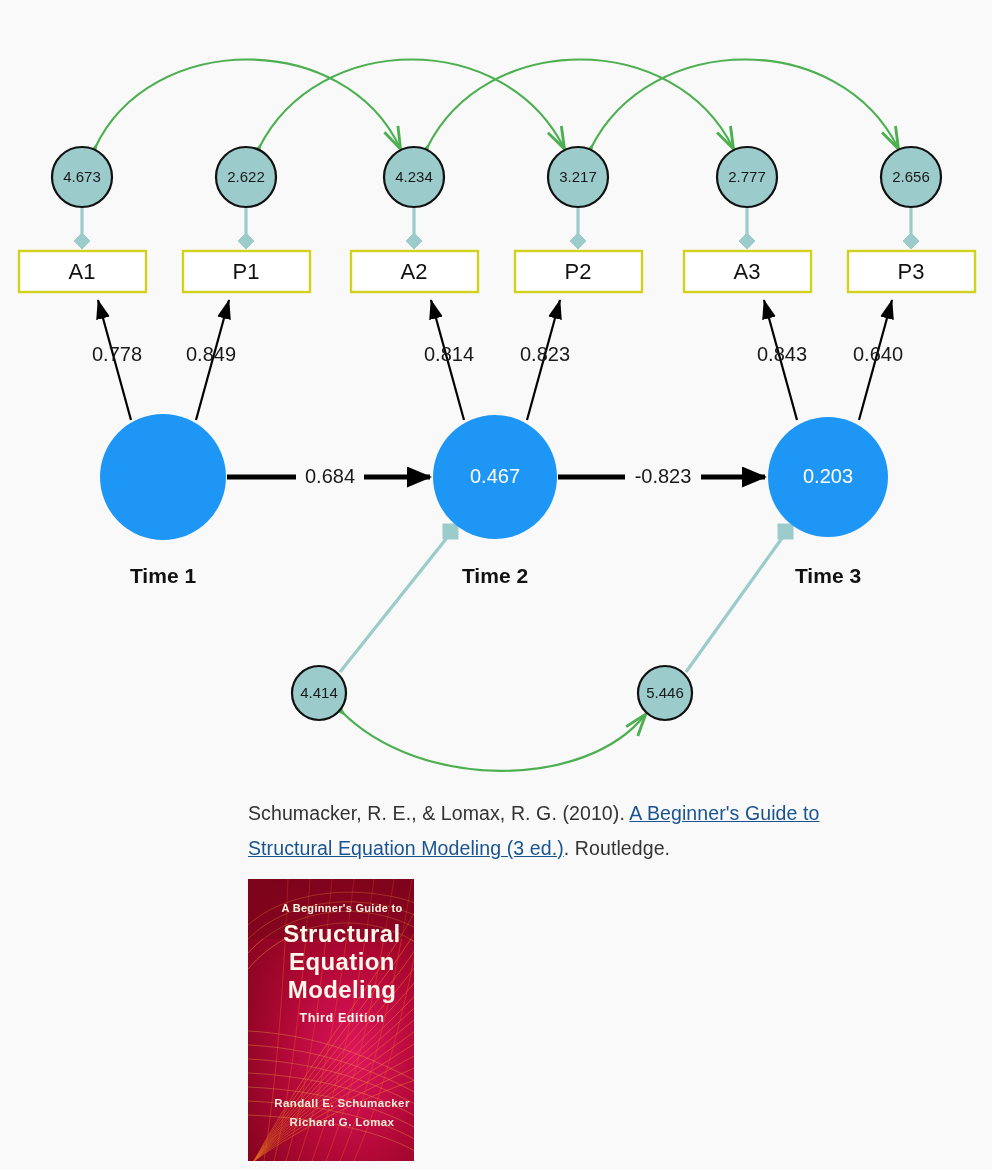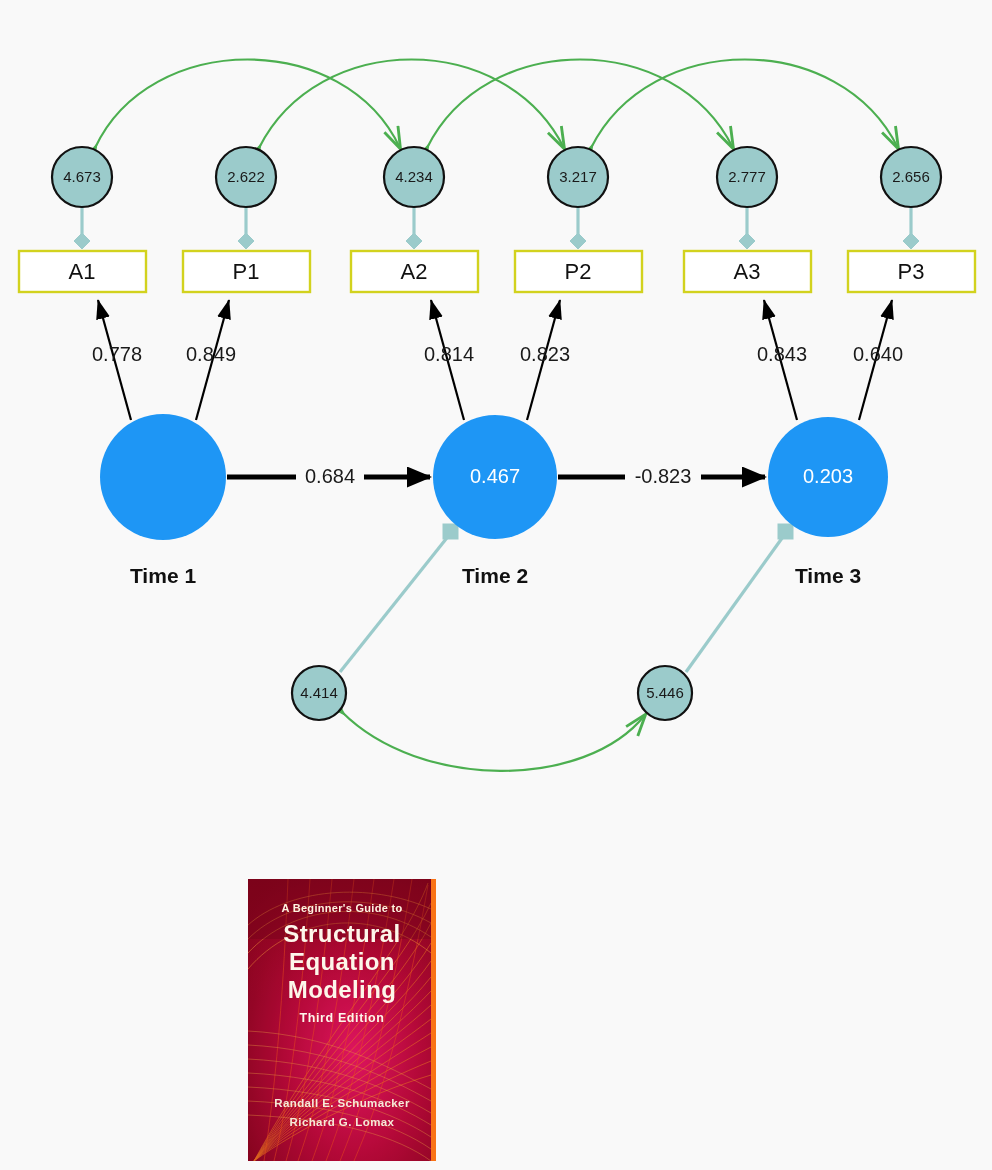--- a/index.html
+++ b/index.html
@@ -97,24 +97,24 @@
   #citation-block .cit-link {
     color: #1a5490;
     text-decoration: underline;
     cursor: pointer;
   }
   
   #book-cover {
     position: absolute;
     left: 248px;
     top: 879px;
-    width: 188px;
+    width: 166px;
     height: 282px;
     overflow: hidden;
-    background: #f97316;
+    background: #3b82f6;
   }
   #book-cover svg { display: block; width: 183px; height: 282px; }
   .bk-t-small {
     font-family: "Liberation Sans", sans-serif;
     font-size: 11px;
     font-weight: bold;
     fill: #fff4e0;
     text-anchor: middle;
     letter-spacing: 0.3px;
   }
@@ -301,20 +301,23 @@
 
     <g>
       <rect x="296" y="463" width="68" height="28" fill="#f9f9f9"></rect>
       <text class="coef-label" x="330" y="478">0.684</text>
       <rect x="625" y="463" width="76" height="28" fill="#f9f9f9"></rect>
       <text class="coef-label" x="663" y="478">-0.823</text>
     </g>
 
   </svg>
 
+  <div id="citation-block">
+    <span>Schumacker, R. E., &amp; Lomax, R. G. (2010). </span><a class="cit-link" href="#">A Beginner's Guide to Structural Equation Modeling (3 ed.)</a><span>. Routledge.</span>
+  </div>
 
   <div id="book-cover">
     <svg viewBox="0 0 183 282">
       <defs>
         <radialGradient id="bkBg" cx="58%" cy="62%" r="78%">
           <stop offset="0%" stop-color="#f0186a"></stop>
           <stop offset="45%" stop-color="#c20b3f"></stop>
           <stop offset="100%" stop-color="#7d0318"></stop>
         </radialGradient>
         <linearGradient id="bkTop" x1="0" y1="0" x2="0" y2="1">

